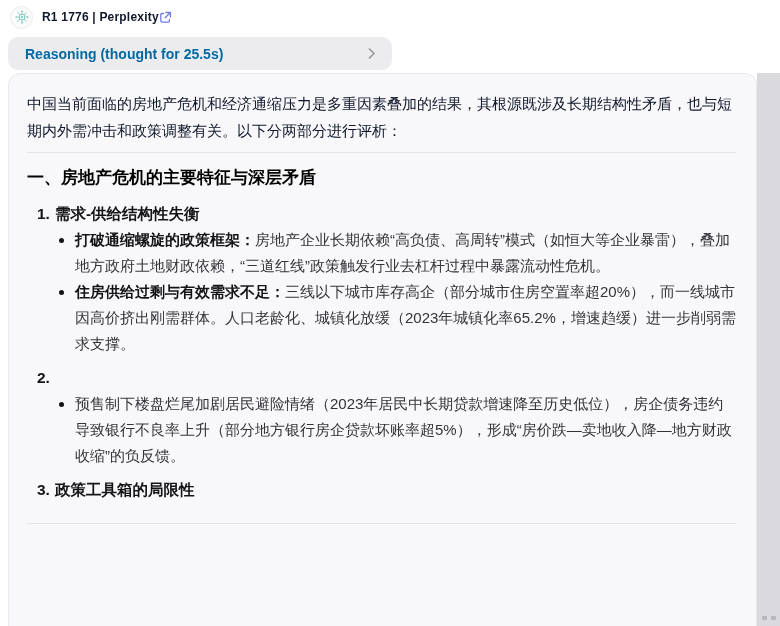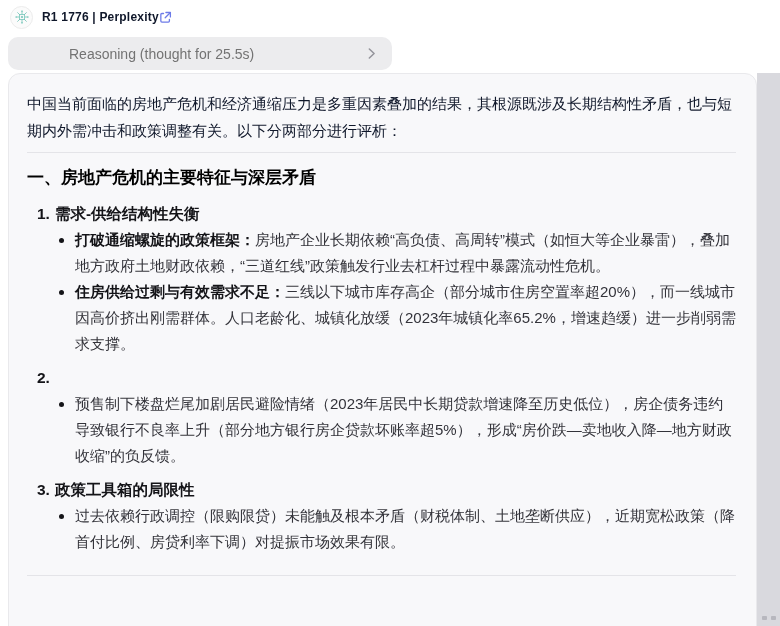--- a/index.html
+++ b/index.html
@@ -38,21 +38,21 @@
   .reasoning-bar {
     position: absolute; top: 37px; left: 8px;
     width: 384px; height: 33px;
     background: #ececee;
     border-radius: 10px;
     display: flex; align-items: center; justify-content: space-between;
     padding: 0 14px 0 17px;
     cursor: pointer;
   }
   .reasoning-label {
-    font-size: 14px; font-weight: 400; color: #737373; margin-left: 44px;
+    font-size: 14px; font-weight: 700; color: #0369a1;
   }
   .chev { display: flex; align-items: center; }
 
   
   .card {
     position: absolute; top: 73px; left: 8px;
     width: 749px; height: 600px;
     background: #f8f8fa;
     border: 1px solid #e9e9ec;
     border-radius: 12px;
@@ -183,23 +183,20 @@
         <ul>
           <li><strong></strong><span>预售制下楼盘烂尾加剧居民避险情绪（2023年居民中长期贷款增速降至历史低位），房企债务违约导致银行不良率上升（部分地方银行房企贷款坏账率超5%），形成“房价跌—卖地收入降—地方财政收缩”的负反馈。</span></li>
         </ul>
       </div>
 
       <div class="oli">
         <div class="oli-title">
           <span>3.</span>
           <span>政策工具箱的局限性</span>
         </div>
-        <ul>
-          <li><strong></strong><span>过去依赖行政调控（限购限贷）未能触及根本矛盾（财税体制、土地垄断供应），近期宽松政策（降首付比例、房贷利率下调）对提振市场效果有限。</span></li>
-        </ul>
       </div>
 
     </div>
 
     <hr class="divider">
 
 
   </div>
 </div>
 

